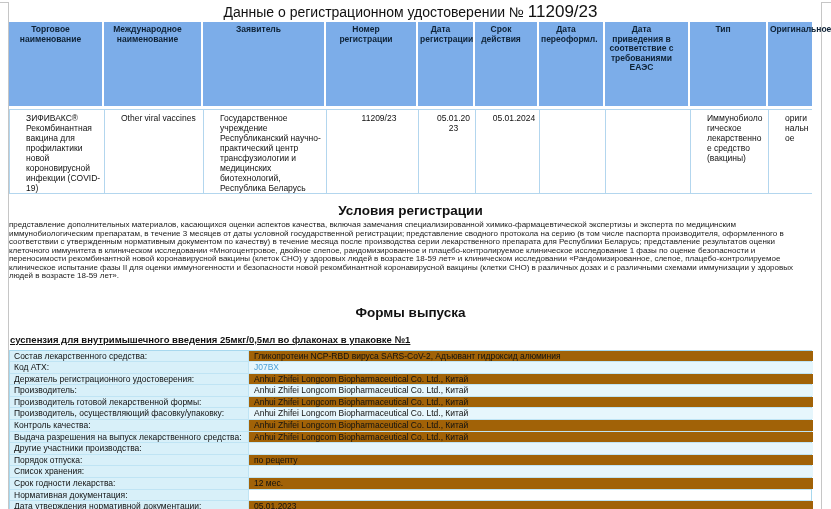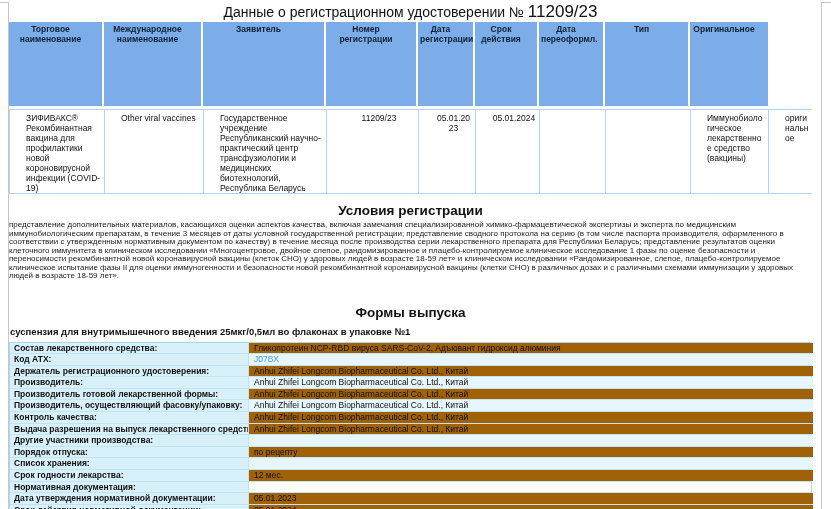--- a/index.html
+++ b/index.html
@@ -24,26 +24,26 @@
   .reg-body .bcell{border-right:1px solid #b3d6ee;min-height:62px;box-sizing:border-box;background:#fff;
     font-size:8.5px;line-height:10px;padding:3px 3px 0 16px;overflow-wrap:break-word;}
   .reg-body .bcell:last-child{border-right:none;}
   .reg-body .c{text-align:center;}
 
   .section-title{text-align:center;font-weight:bold;font-size:13.5px;line-height:15px;}
   .section-title.conditions{margin-top:9px;}
   .conditions-text{margin-top:3px;font-size:8px;line-height:8.5px;color:#1a1a1a;text-align:left;}
 
   .section-title.forms{margin-top:24px;}
-  .forms-subtitle{margin-top:6px;font-weight:bold;font-size:9.5px;line-height:12px;padding-left:1px;}
+  .forms-subtitle{margin-top:14px;font-weight:bold;font-size:9.5px;line-height:12px;padding-left:1px;text-decoration:underline;}
 
   .form-table{margin-top:4px;border:1px solid #a7d8ee;box-sizing:border-box;}
   .fr-row{display:grid;grid-template-columns:239px 564px;border-bottom:1px solid #bfe4f4;height:10.6px;}
   .fr-row:last-child{border-bottom:none;}
-  .fr-label{background:#d8f0f9;font-weight:bold;font-size:8.5px;line-height:10.6px;padding-left:4px;
+  .fr-label{background:#d8f0f9;font-weight:normal;font-size:8.5px;line-height:10.6px;padding-left:4px;
     border-right:1px solid #bfe4f4;white-space:nowrap;overflow:hidden;}
   .fr-value{background:#a16207;font-size:8.5px;line-height:10.6px;padding-left:5px;white-space:nowrap;overflow:hidden;}
   .fr-row.shaded .fr-value{background:#e6f6fc;}
   .fr-value.link{color:#4a9fd6;}
 </style>
 </head>
 <body>
 
 <div class="page">
   <div class="edge-tick left"></div>
@@ -59,20 +59,21 @@
     </div>
 
     <div class="reg-grid reg-head">
       <div class="hcell">Торговое наименование</div>
       <div class="hcell">Международное наименование</div>
       <div class="hcell">Заявитель</div>
       <div class="hcell">Номер регистрации</div>
       <div class="hcell">Дата регистрации</div>
       <div class="hcell">Срок действия</div>
       <div class="hcell">Дата переоформл.</div>
+      <div class="hcell">Дата приведения в соответствие с требованиями ЕАЭС</div>
       <div class="hcell">Тип</div>
       <div class="hcell">Оригинальное</div>
     </div>
 
     <div class="head-gap"></div>
 
     <div class="reg-grid reg-body">
       <div class="bcell">ЗИФИВАКС® Рекомбинантная вакцина для профилактики новой короновирусной инфекции (COVID-19)</div>
       <div class="bcell">Other viral vaccines</div>
       <div class="bcell">Государственное учреждение Республиканский научно-практический центр трансфузиологии и медицинских биотехнологий, Республика Беларусь</div>

